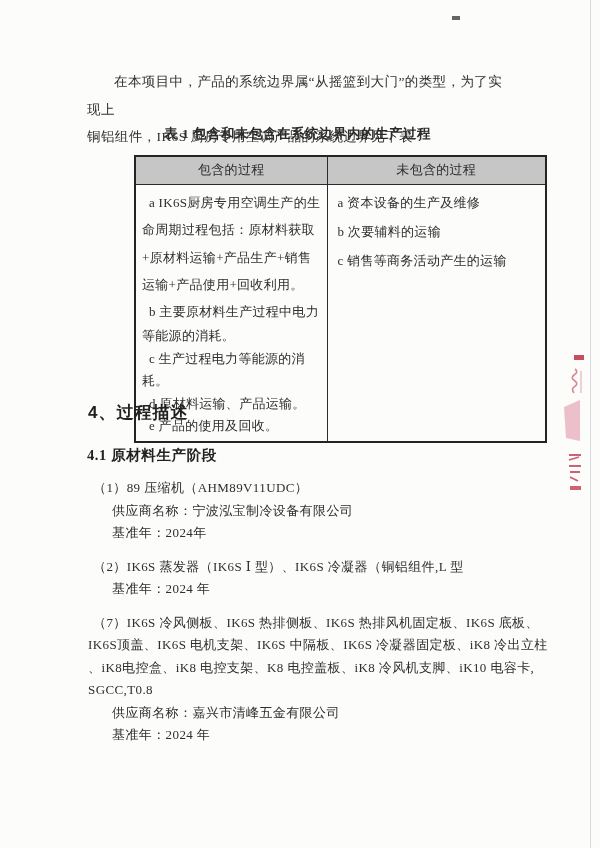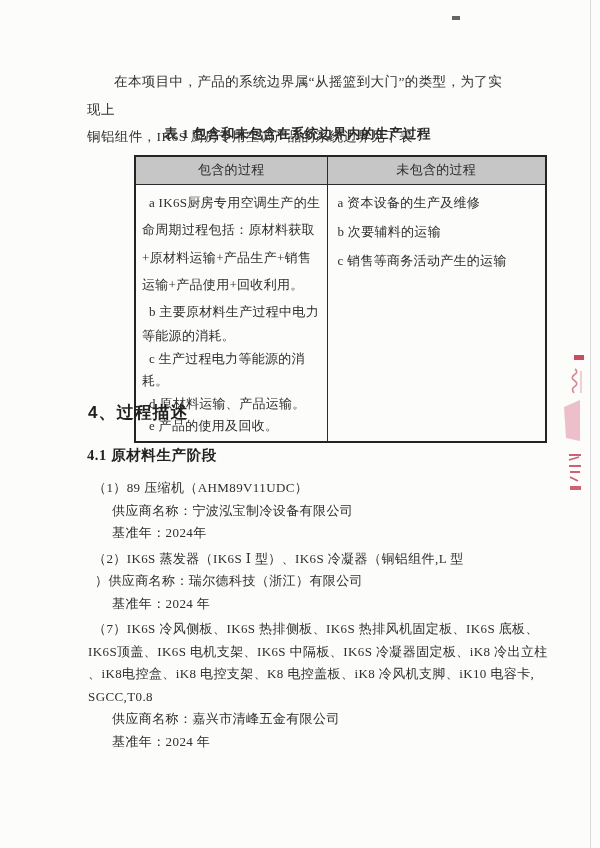--- a/index.html
+++ b/index.html
@@ -114,21 +114,21 @@
     width: 440px;
     font-size: 13px;
     letter-spacing: .4px;
     color: #2e2e2e;
   }
   .mat-line { display: block; height: 22.5px; line-height: 22.5px; white-space: nowrap; }
   .mat-line.num   { padding-left: 6px; }
   .mat-line.paren { padding-left: 8px; }
   .mat-line.cont  { padding-left: 1px; }
   .mat-line.sub   { padding-left: 25px; }
-  .mat-line.gap   { margin-top: 3px; }
+  .mat-line.gap   { margin-top: 11px; }
 
   .stamp {
     position: absolute;
     left: 555px; top: 345px;
     width: 42px; height: 155px;
   }
 </style>
 </head>
 <body>
 
@@ -172,21 +172,20 @@
 
   <div class="h-section">4、过程描述</div>
   <div class="h-subsection">4.1 原材料生产阶段</div>
 
   <div class="materials">
     <span class="mat-line num">（1）89 压缩机（AHM89V11UDC）</span>
     <span class="mat-line sub">供应商名称：宁波泓宝制冷设备有限公司</span>
     <span class="mat-line sub">基准年：2024年</span>
 
     <span class="mat-line num gap">（2）IK6S 蒸发器（IK6S Ⅰ 型）、IK6S 冷凝器（铜铝组件,L 型</span>
-    <span class="mat-line paren">）供应商名称：瑞尔德科技（浙江）有限公司</span>
     <span class="mat-line sub">基准年：2024 年</span>
 
     <span class="mat-line num gap">（7）IK6S 冷风侧板、IK6S 热排侧板、IK6S 热排风机固定板、IK6S 底板、</span>
     <span class="mat-line cont">IK6S顶盖、IK6S 电机支架、IK6S 中隔板、IK6S 冷凝器固定板、iK8 冷出立柱</span>
     <span class="mat-line cont">、iK8电控盒、iK8 电控支架、K8 电控盖板、iK8 冷风机支脚、iK10 电容卡,</span>
     <span class="mat-line cont">SGCC,T0.8</span>
     <span class="mat-line sub">供应商名称：嘉兴市清峰五金有限公司</span>
     <span class="mat-line sub">基准年：2024 年</span>
   </div>
 

